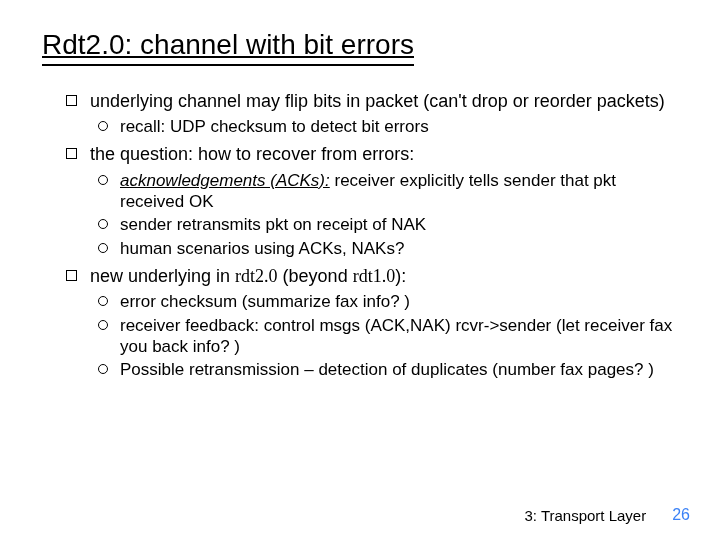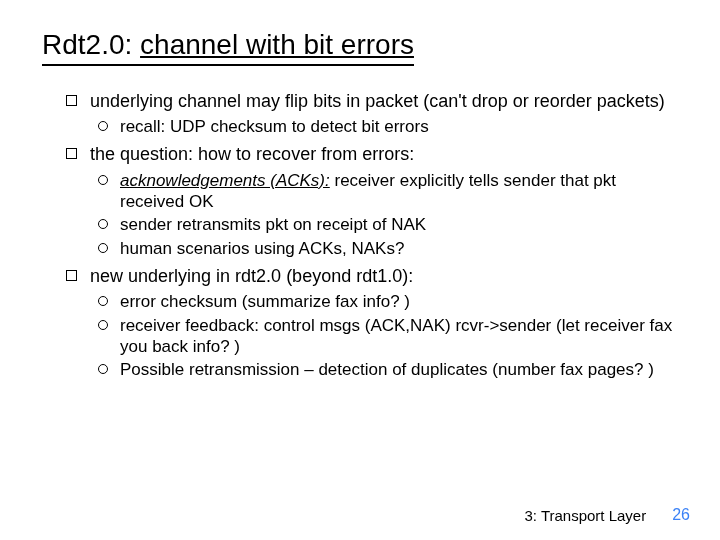--- a/index.html
+++ b/index.html
@@ -19,20 +19,21 @@
     box-sizing: border-box;
   }
   .title {
     font-size: 28px;
     line-height: 1.2;
     margin: 0 0 24px 0;
     border-bottom: 2px solid #000;
     display: inline-block;
     padding-bottom: 2px;
     font-weight: normal;
+    text-decoration: underline;
   }
   ul.lvl1 {
     list-style: none;
     margin: 0 0 0 24px;
     padding: 0;
   }
   ul.lvl1 > li {
     position: relative;
     padding-left: 24px;
     margin-bottom: 4px;
@@ -67,21 +68,21 @@
     position: absolute;
     left: 0;
     top: 5px;
     width: 10px;
     height: 10px;
     border: 1.5px solid #000;
     border-radius: 50%;
     box-sizing: border-box;
     background: #fff;
   }
-  .mono { font-family: Liberation Sans, sans-serif; }
+  .mono { font-family: Liberation Serif, serif; }
   .em { font-style: italic; text-decoration: underline; }
   .footer {
     position: absolute;
     bottom: 16px;
     right: 30px;
     font-size: 15px;
     display: flex;
     align-items: center;
     gap: 26px;
   }

